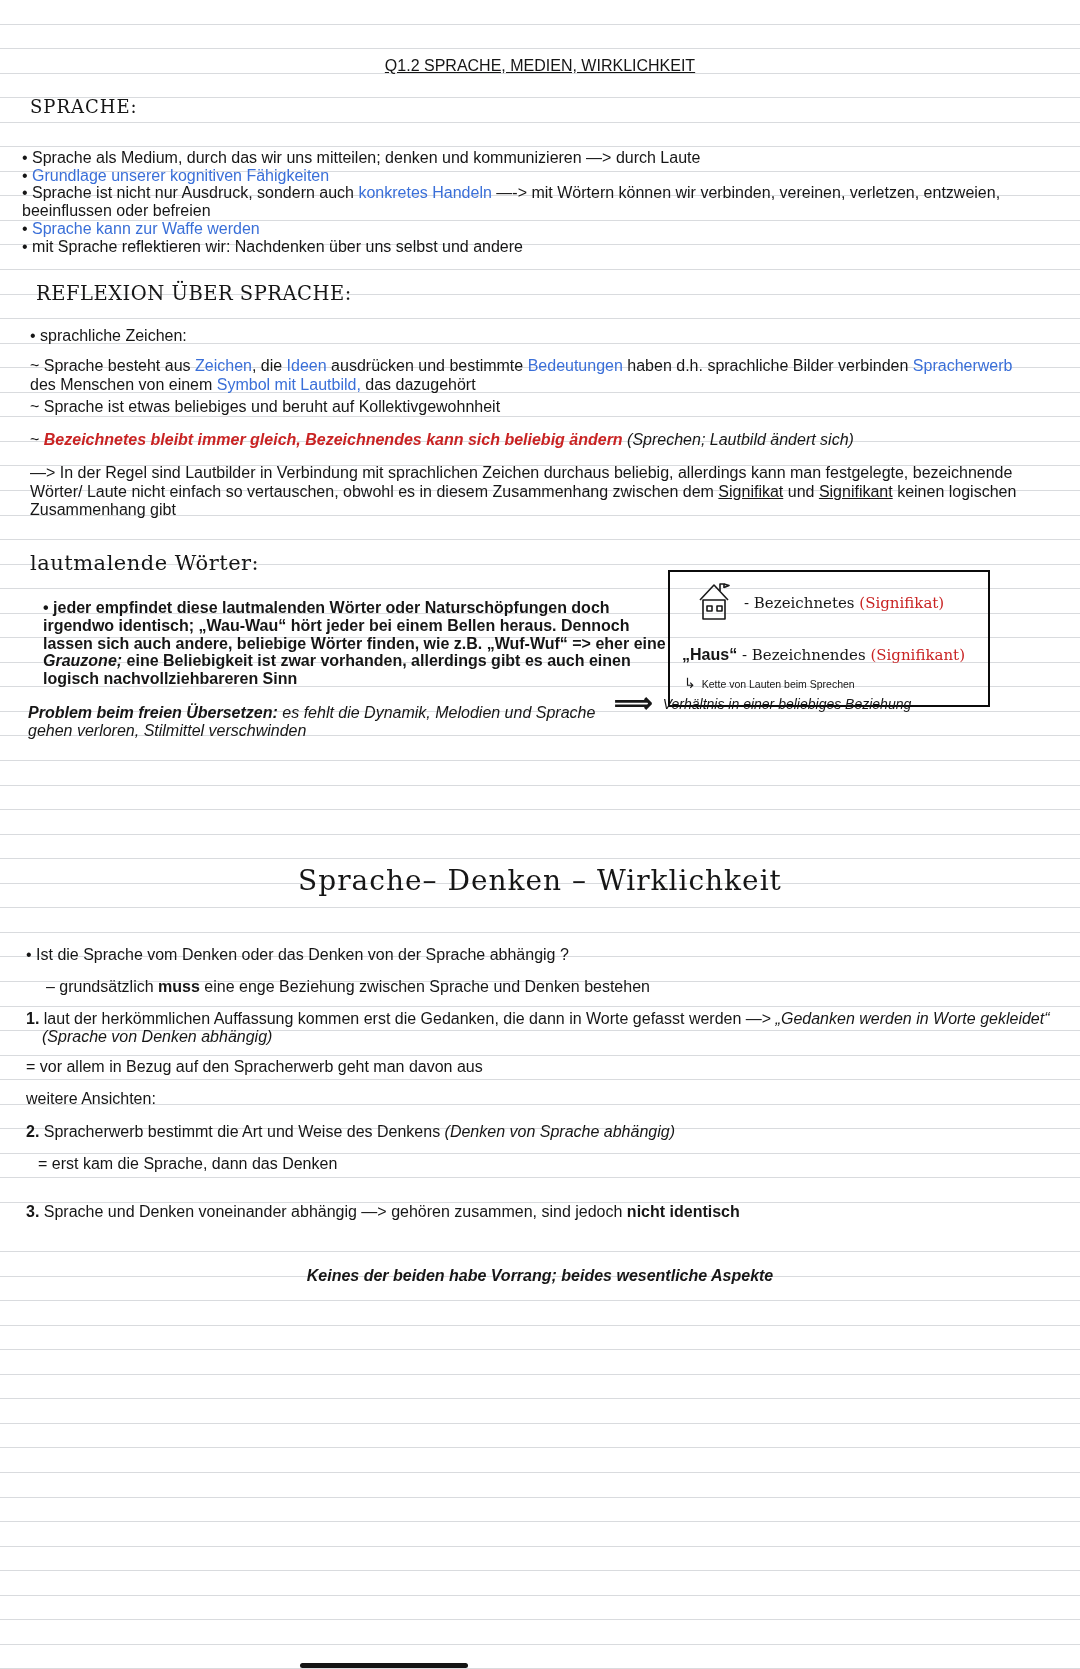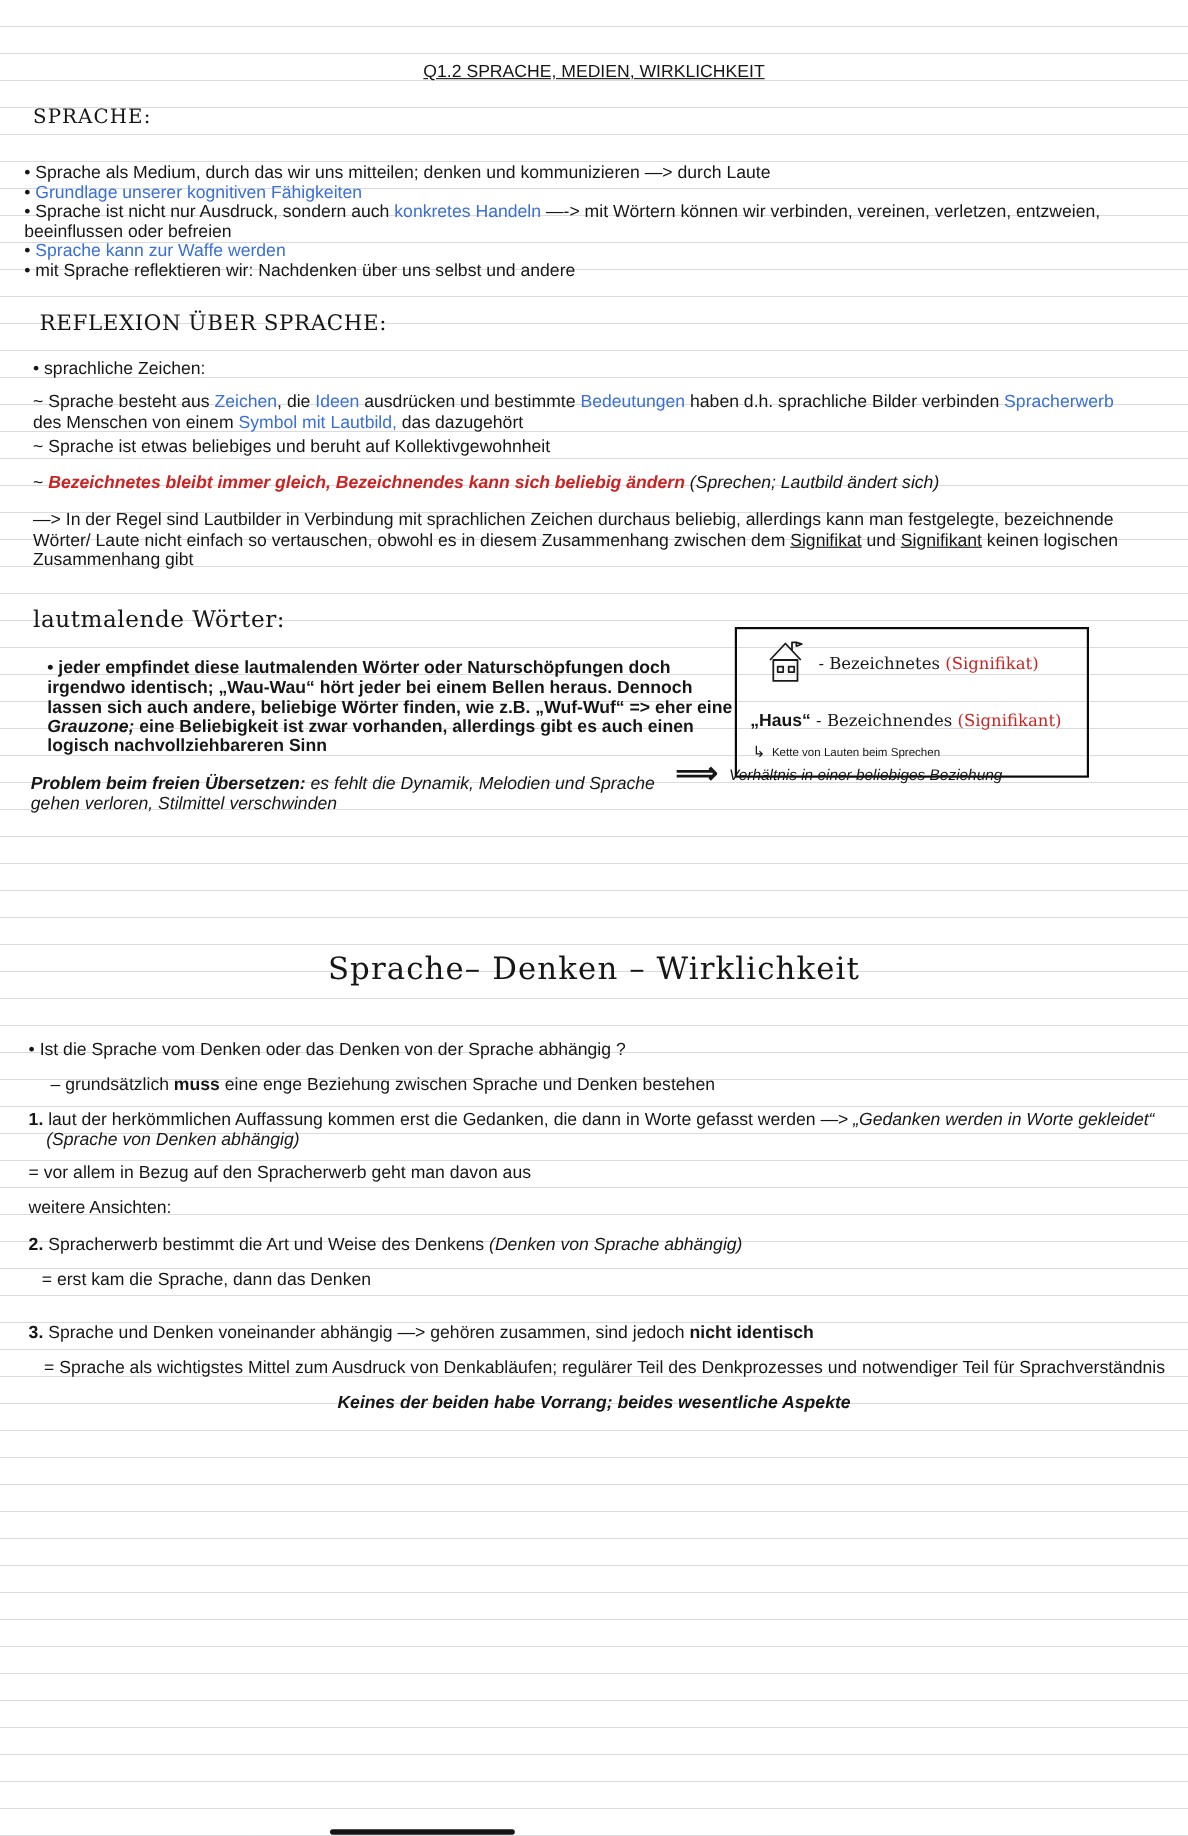--- a/index.html
+++ b/index.html
@@ -151,18 +151,17 @@
 
   <div class="abs sdw-q1 ln"><span>• Ist die Sprache vom Denken oder das Denken von der Sprache abhängig ?</span></div>
   <div class="abs sdw-q2 ln"><span>– grundsätzlich </span><span class="b">muss</span><span> eine enge Beziehung zwischen Sprache und Denken bestehen</span></div>
   <div class="abs sdw-p1a ln"><span class="b">1.</span><span> laut der herkömmlichen Auffassung kommen erst die Gedanken, die dann in Worte gefasst werden —&gt; </span><span class="i">„Gedanken werden in Worte gekleidet“</span></div>
   <div class="abs sdw-p1b ln"><span class="i">(Sprache von Denken abhängig)</span></div>
   <div class="abs sdw-eq1 ln"><span>= vor allem in Bezug auf den Spracherwerb geht man davon aus</span></div>
   <div class="abs sdw-wa ln"><span>weitere Ansichten:</span></div>
   <div class="abs sdw-p2 ln"><span class="b">2.</span><span> Spracherwerb bestimmt die Art und Weise des Denkens </span><span class="i">(Denken von Sprache abhängig)</span></div>
   <div class="abs sdw-eq2 ln"><span>= erst kam die Sprache, dann das Denken</span></div>
   <div class="abs sdw-p3 ln"><span class="b">3.</span><span> Sprache und Denken voneinander abhängig —&gt; gehören zusammen, sind jedoch </span><span class="b">nicht identisch</span></div>
-  <div class="abs sdw-eq3 ln"><span>= Sprache als wichtigstes Mittel zum Ausdruck von Denkabläufen; regulärer Teil des Denkprozesses und notwendiger Teil für Sprachverständnis</span></div>
   <div class="abs sdw-fin ln"><span class="b i">Keines der beiden habe Vorrang; beides wesentliche Aspekte</span></div>
 
   <div class="abs home-indicator"></div>
 
 </div>
 
 </body></html>

